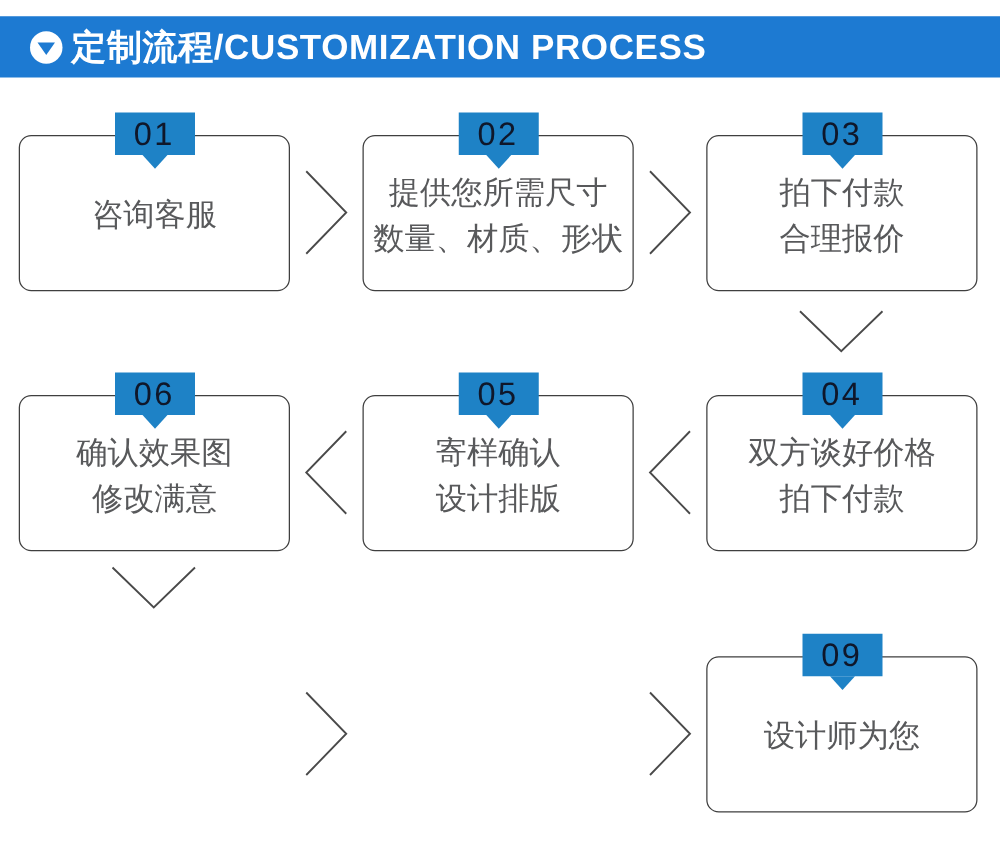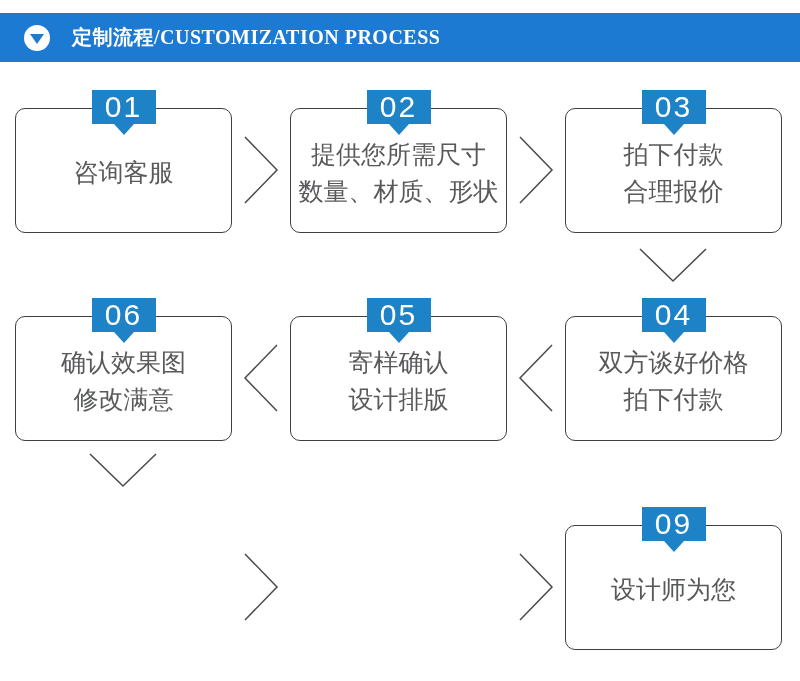--- a/index.html
+++ b/index.html
@@ -33,26 +33,25 @@
   .hicon .tri {
     position: absolute;
     left: 6px; top: 9px;
     width: 0; height: 0;
     border-left: 7px solid transparent;
     border-right: 7px solid transparent;
     border-top: 10px solid var(--header-bg, #1d7ad2);
   }
   .htitle {
     color: #ffffff;
-    font-size: 20px;
+    font-size: 28px;
     font-weight: 700;
-    margin-left: 22px;
+    margin-left: 7px;
     letter-spacing: 0.5px;
     white-space: nowrap;
-    font-family: Liberation Serif, serif;
   }
 
   
   .step {
     position: absolute;
     width: 217px; height: 125px;
     background: #ffffff;
     border: 1px solid var(--box-border, #3f3f3f);
     border-radius: 10px;
     box-sizing: border-box;
@@ -69,22 +68,22 @@
     top: -19px;
     left: 50%;
     transform: translateX(-50%);
     width: 64px; height: 34px;
     background: var(--badge-bg, #1e82c6);
   }
   .badge-num {
     display: block;
     width: 100%;
     text-align: center;
-    color: #ffffff;
-    font-size: 30px;
+    color: #0f172a;
+    font-size: 26px;
     line-height: 34px;
     font-weight: 300;
     letter-spacing: 2px;
   }
   .badge-pointer {
     position: absolute;
     top: 34px;
     left: 50%;
     transform: translateX(-50%);
     width: 0; height: 0;

